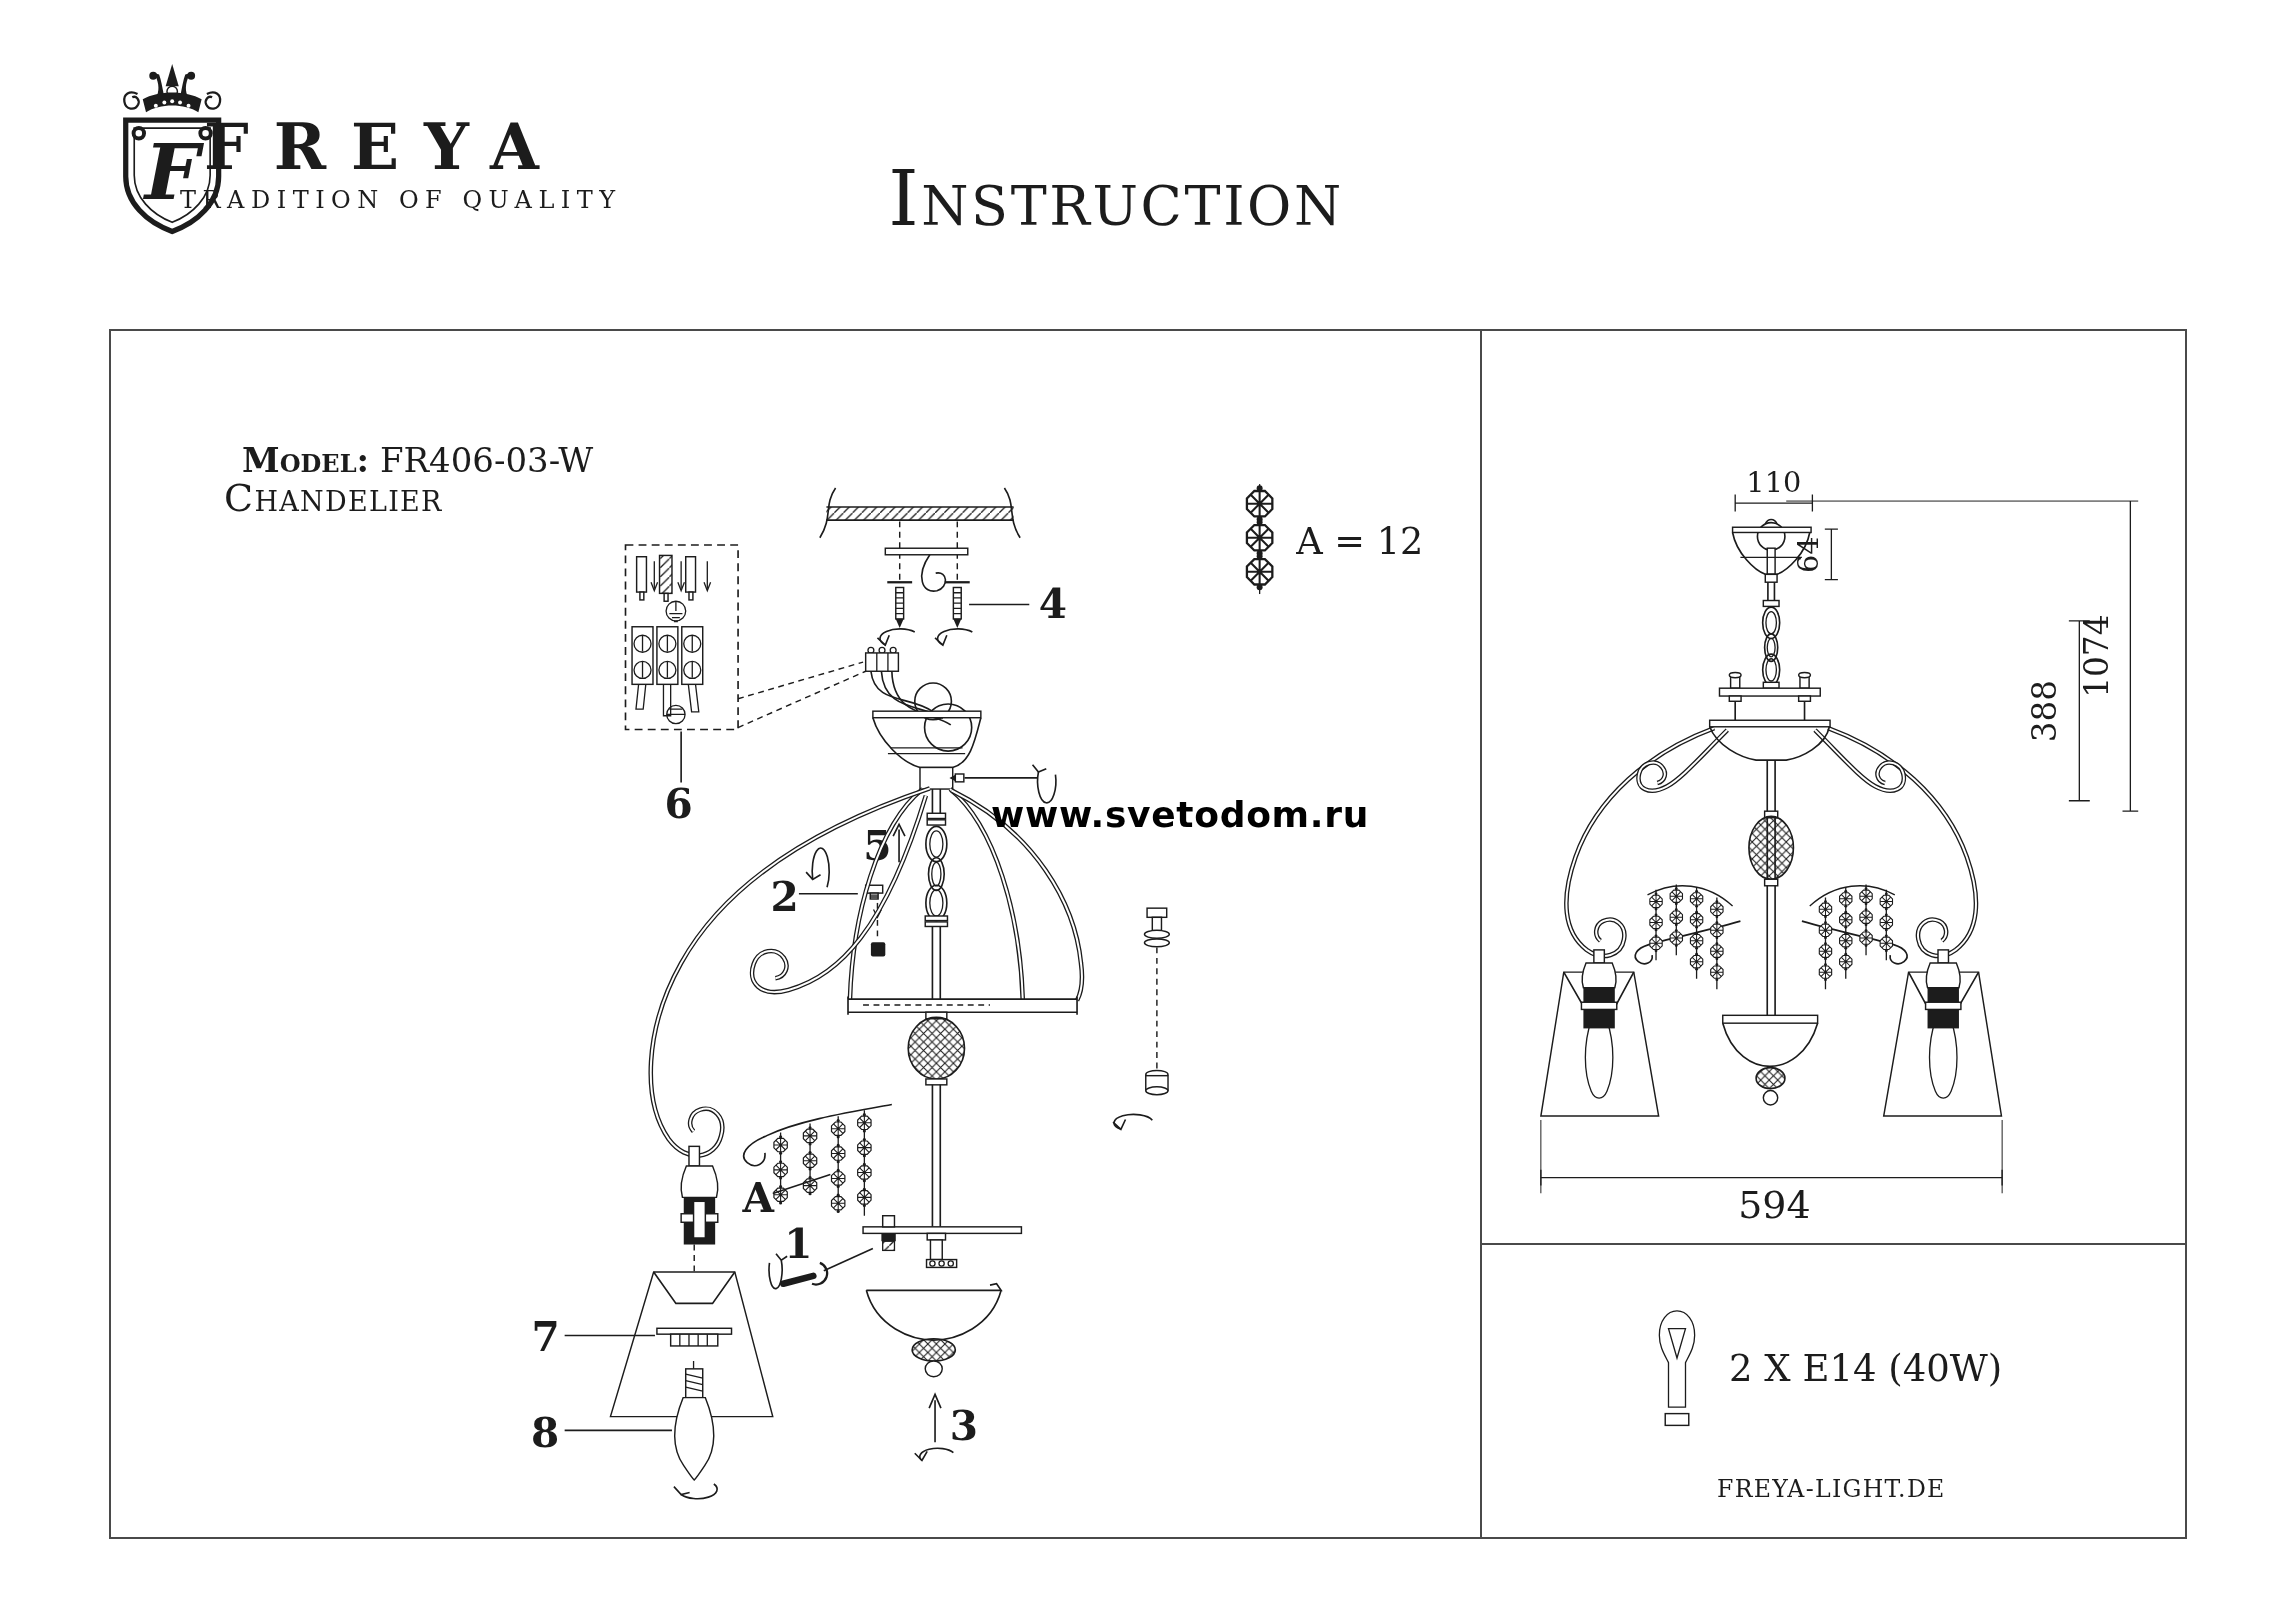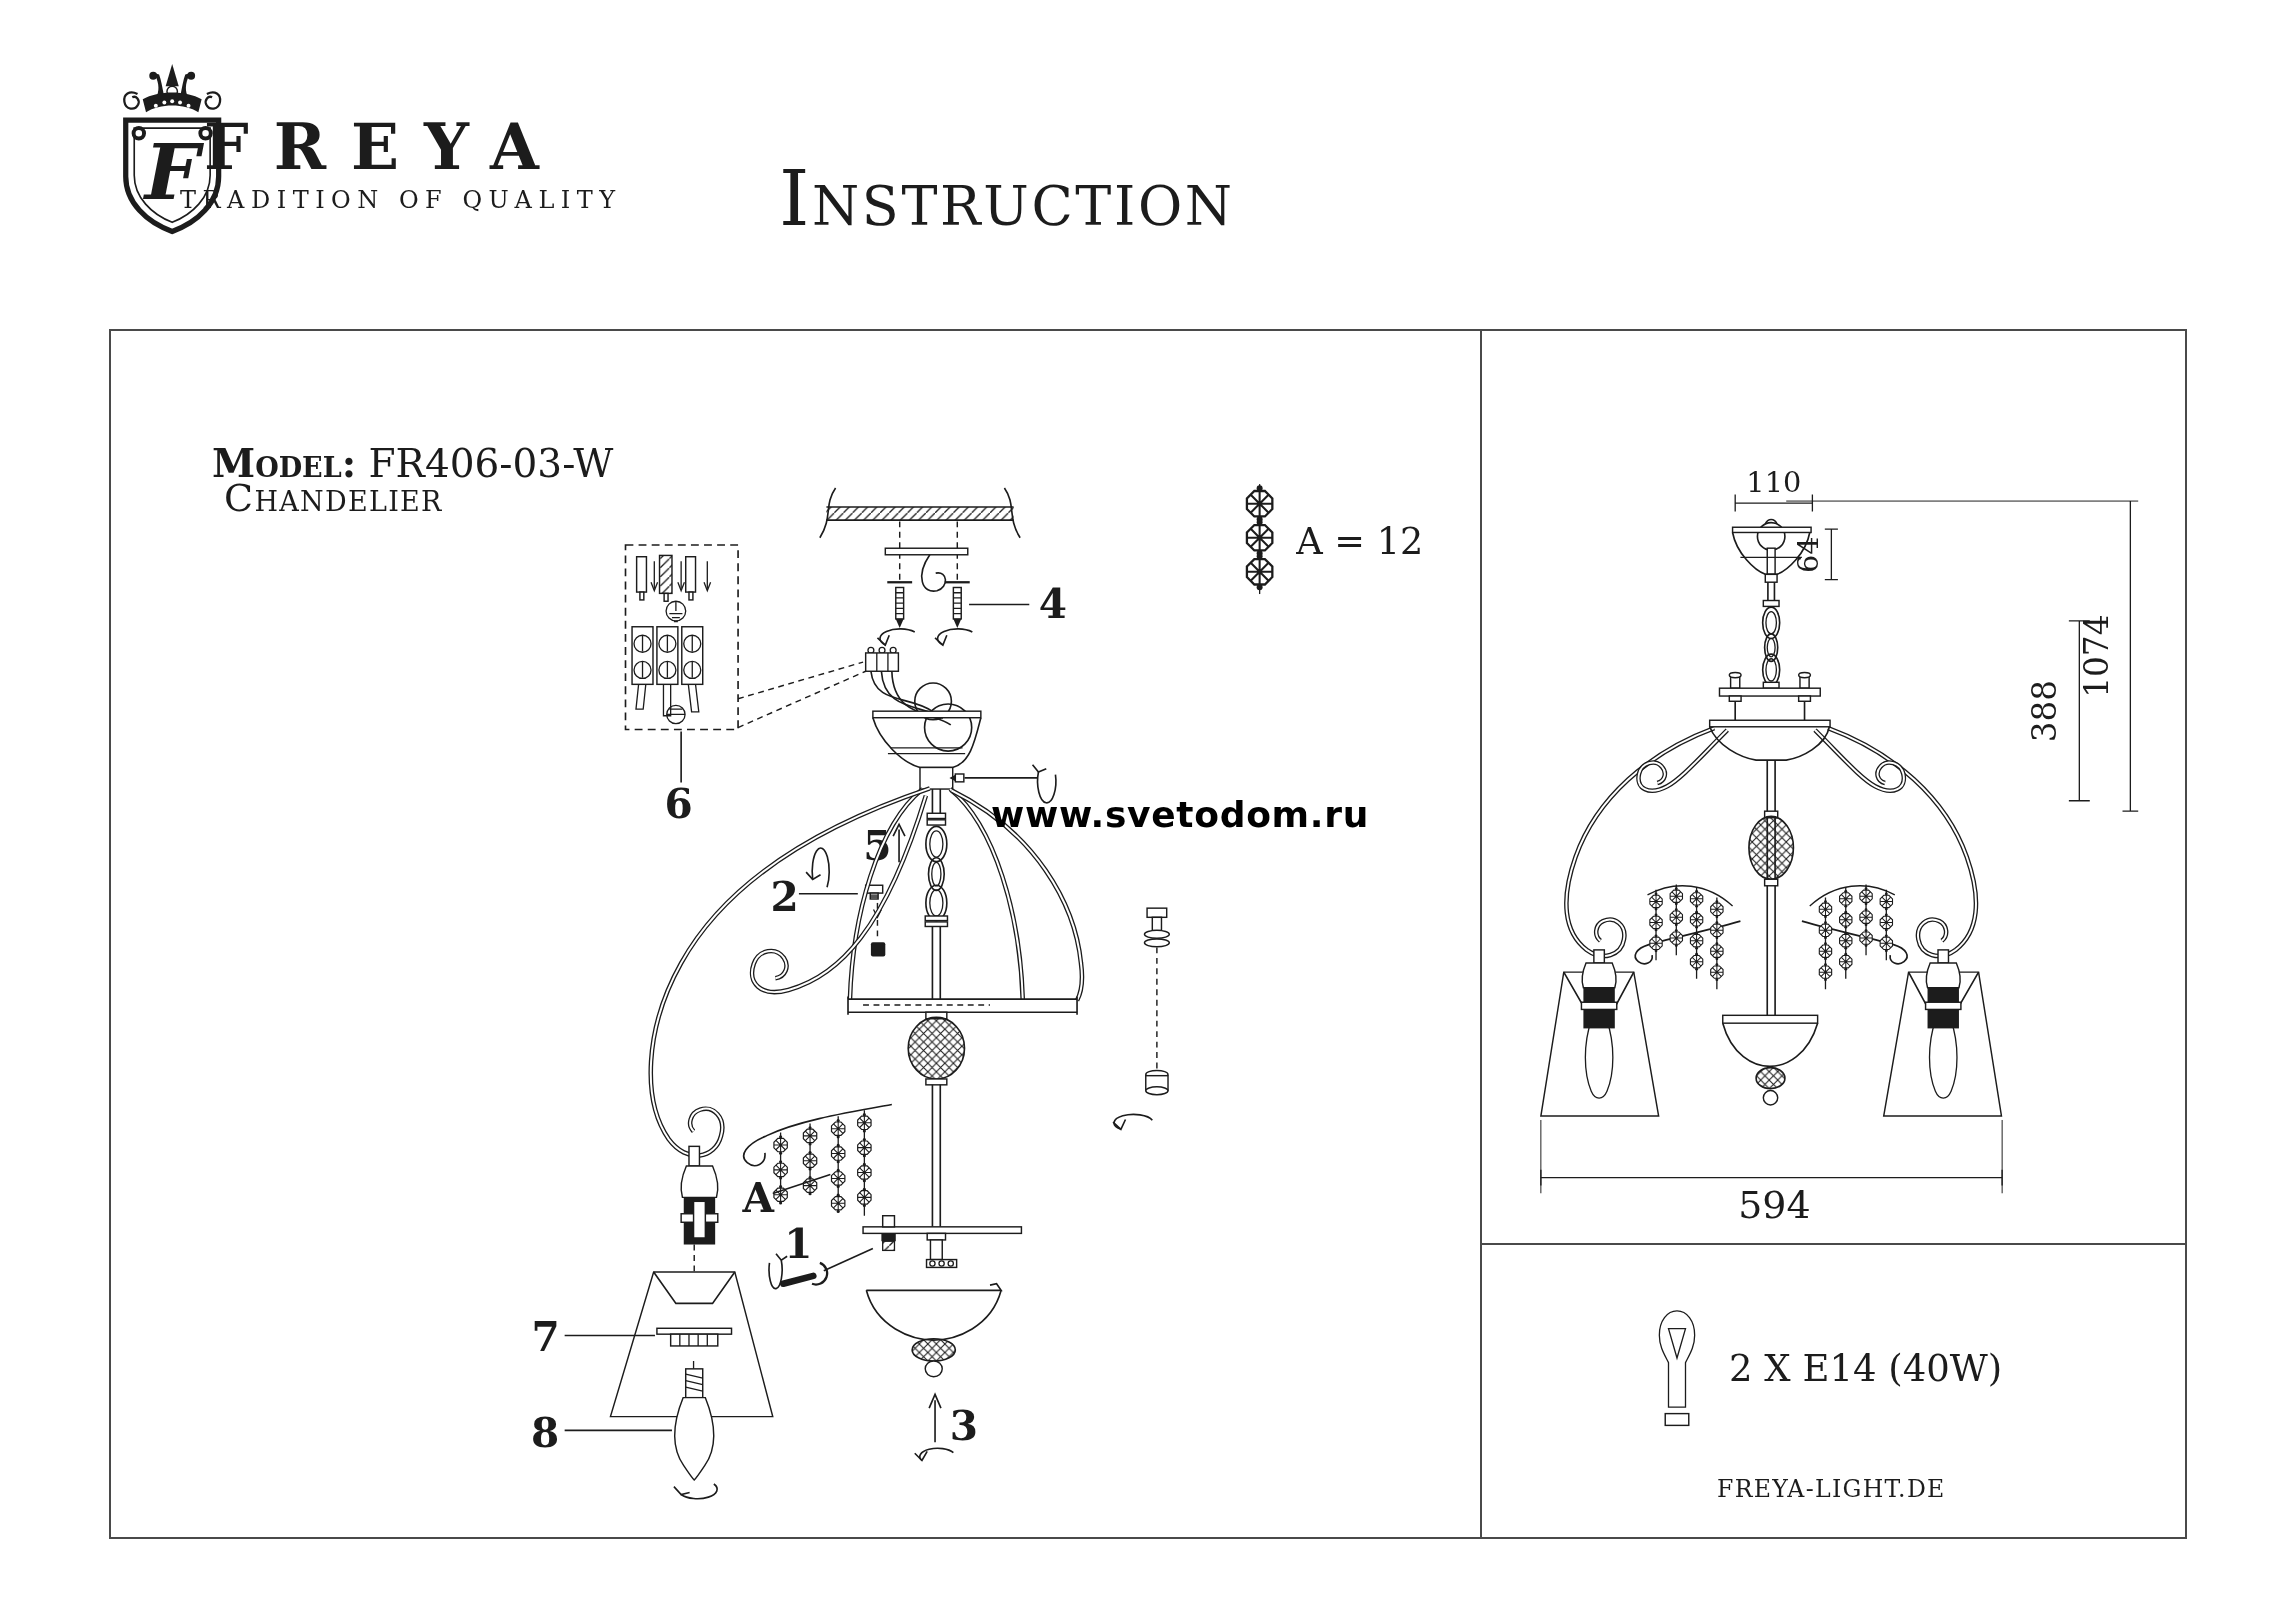--- a/index.html
+++ b/index.html
@@ -1,27 +1,27 @@
 <!DOCTYPE html>
 <html style="font-size:10.5px"><head>
 <meta charset="utf-8">
 <style>
   html,body{margin:0;padding:0;background:#fff;}
   body{width:2295px;height:1623px;position:relative;font-family:"DejaVu Serif",serif;color:#1c1c1c;overflow:hidden;}
   .abs{position:absolute;}
   
   .brand{left:204px;top:110px;font-size:63px;font-weight:bold;letter-spacing:25px;white-space:nowrap;}
   .tagline{left:180px;top:186px;font-size:24px;letter-spacing:6.5px;white-space:nowrap;}
-  .title{left:779px;top:154px;width:674px;font-size:77px;font-variant:small-caps;letter-spacing:2.6px;white-space:nowrap;}
+  .title{left:779px;top:154px;width:674px;text-align:center;font-size:77px;font-variant:small-caps;letter-spacing:2.6px;white-space:nowrap;}
   
   .mainbox{left:109px;top:329px;width:2078px;height:1210px;border:2px solid #4a4a4a;box-sizing:border-box;}
   .vdivider{left:1480px;top:329px;width:2px;height:1210px;background:#4a4a4a;}
   .hdivider{left:1480px;top:1243px;width:706px;height:2px;background:#4a4a4a;}
   
-  .model-line{left:212px;top:440px;font-size:39px;white-space:nowrap;}
+  .model-line{left:242px;top:440px;font-size:34px;white-space:nowrap;}
   .model-line .lb{font-weight:bold;font-variant:small-caps;}
   .ptype{left:224px;top:476px;font-size:38px;font-variant:small-caps;letter-spacing:1.3px;}
   
   .wm{left:991px;top:794px;font-family:"DejaVu Sans",sans-serif;font-weight:bold;font-size:36px;letter-spacing:0.7px;}
   
   .spec{left:1729px;top:1347px;font-size:37px;white-space:nowrap;}
   .site{left:1701px;top:1475px;font-size:23.6px;letter-spacing:1.3px;white-space:nowrap;margin-left:16px;}
   
   svg{overflow:visible;}
   .ln{stroke:#1c1c1c;stroke-width:2.5;fill:none;}

